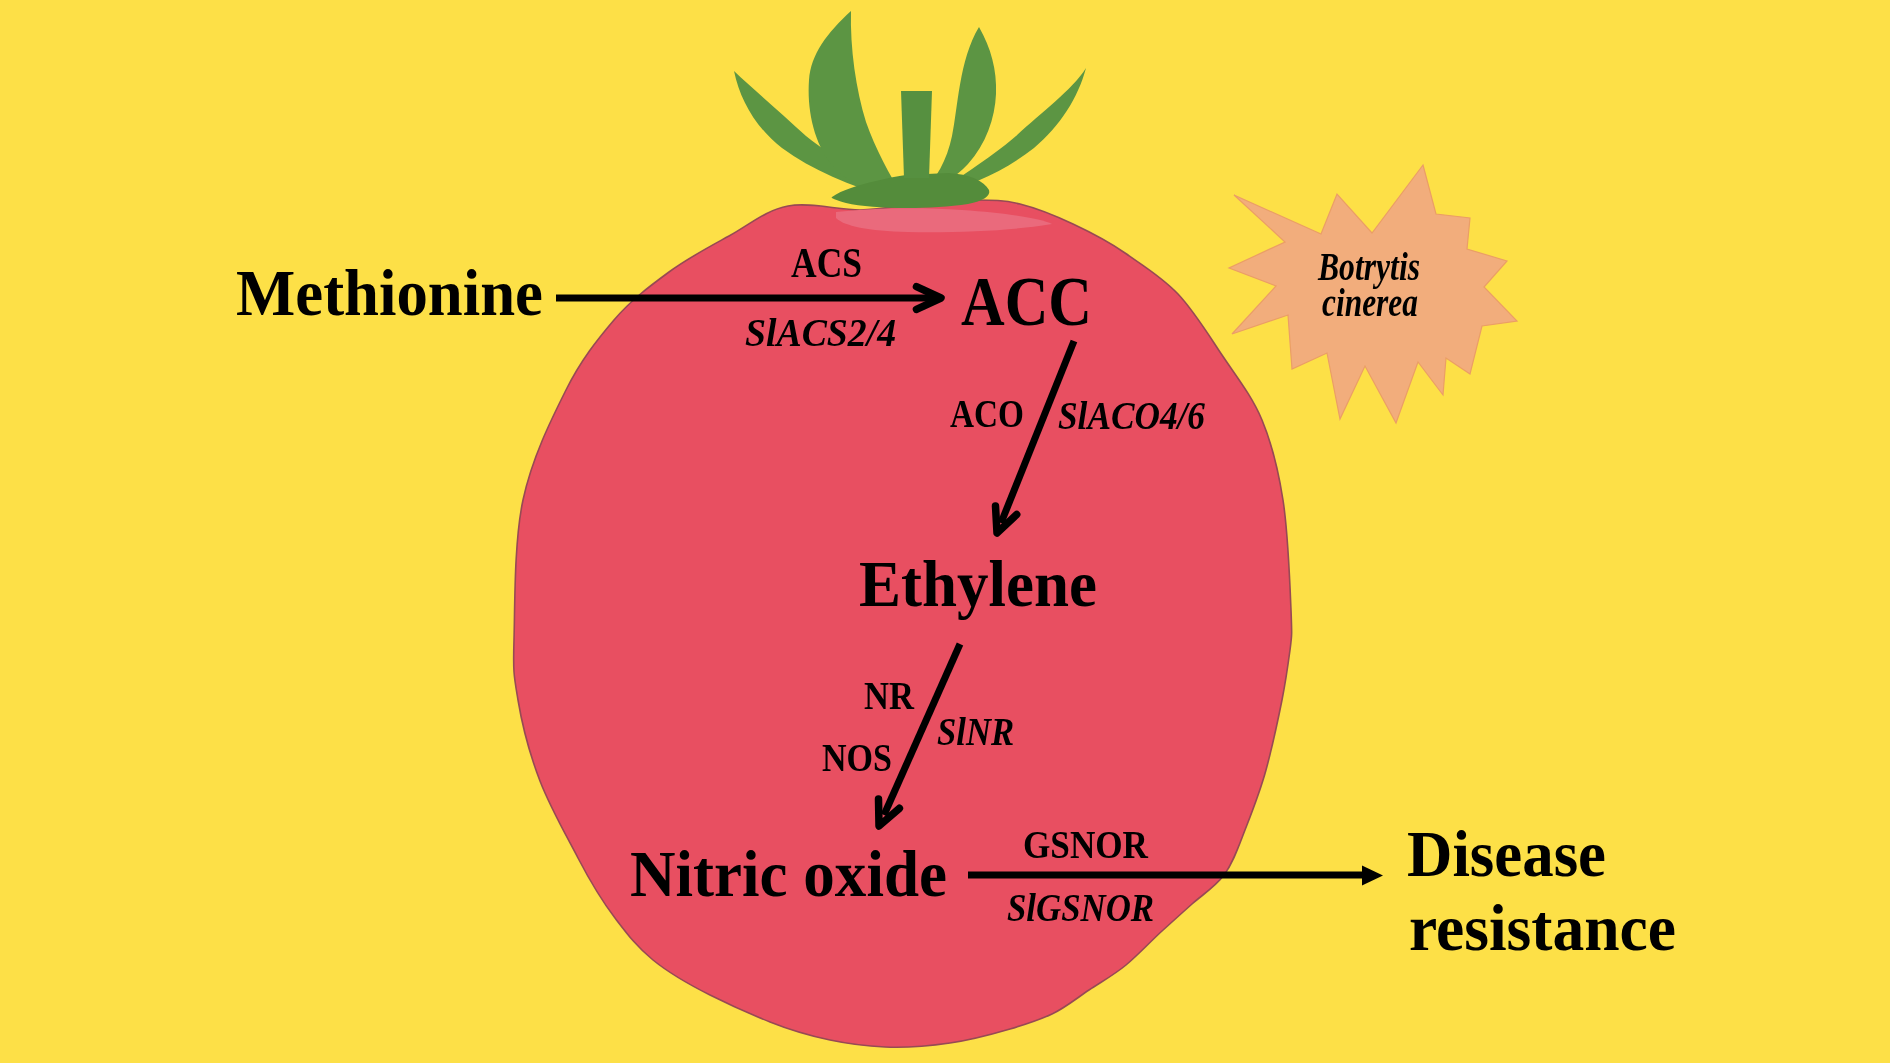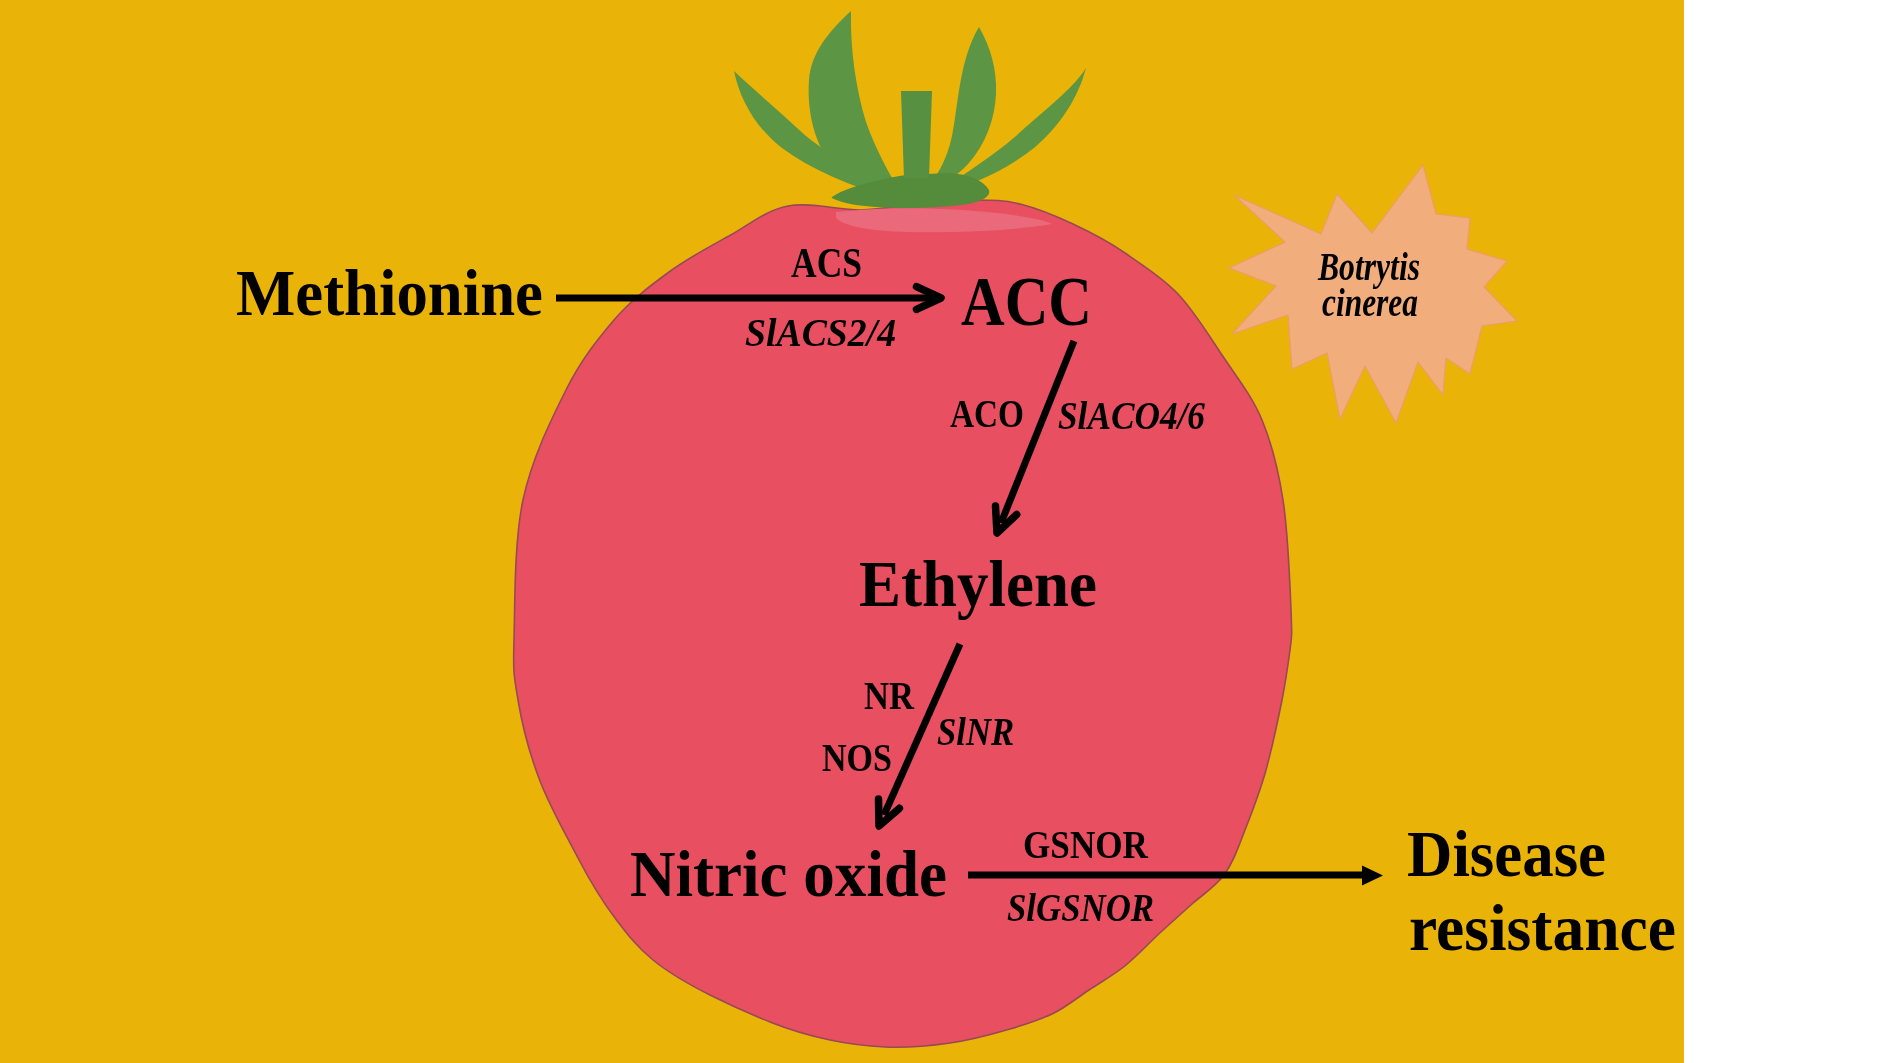--- a/index.html
+++ b/index.html
@@ -1,16 +1,16 @@
 <!DOCTYPE html>
 <html><head>
 <meta charset="utf-8">
 <style>
   html,body{margin:0;padding:0;background:#ffffff;}
-  #stage{position:relative;width:1684px;height:1063px;background:#eab308;overflow:hidden;}
+  #stage{position:relative;width:1890px;height:1063px;background:#fde047;overflow:hidden;}
   text{font-family:"Liberation Serif", serif;fill:#000000;}
   .big{font-size:66px;font-weight:bold;}
   .sm{font-size:40px;font-weight:bold;}
   .smi{font-size:40px;font-weight:bold;font-style:italic;}
   .star{font-size:39px;font-weight:bold;font-style:italic;}
 </style>
 </head>
 <body>
 <div id="stage">
 <svg width="1890" height="1063" viewBox="0 0 1890 1063" xmlns="http://www.w3.org/2000/svg">

